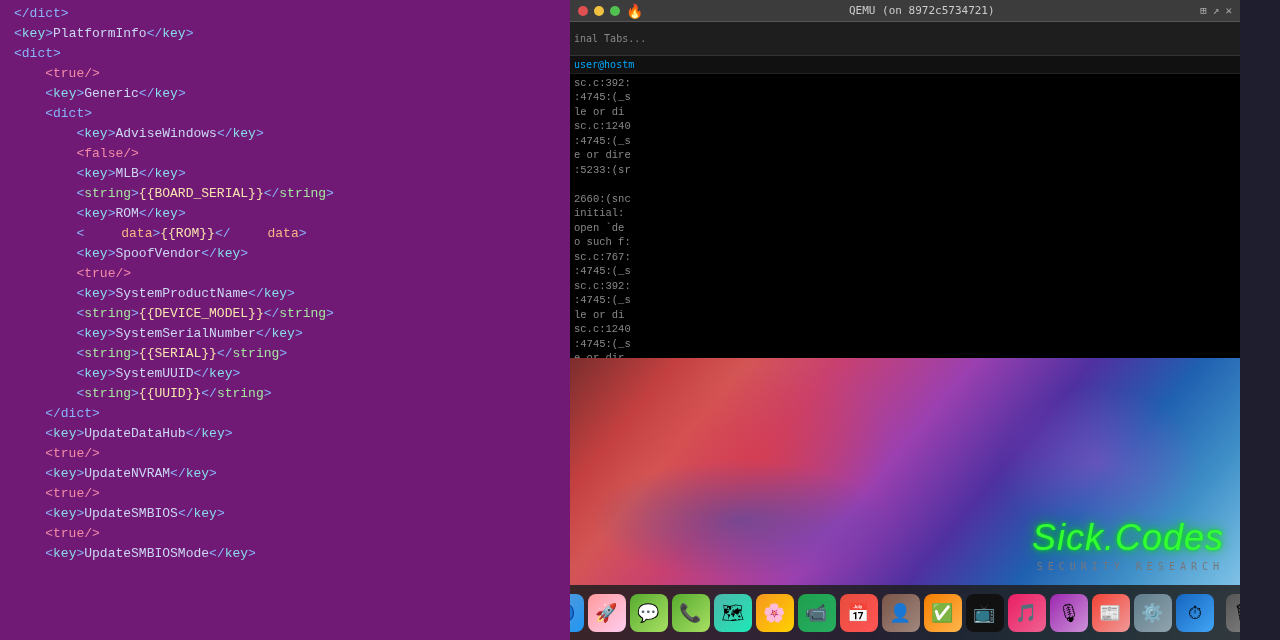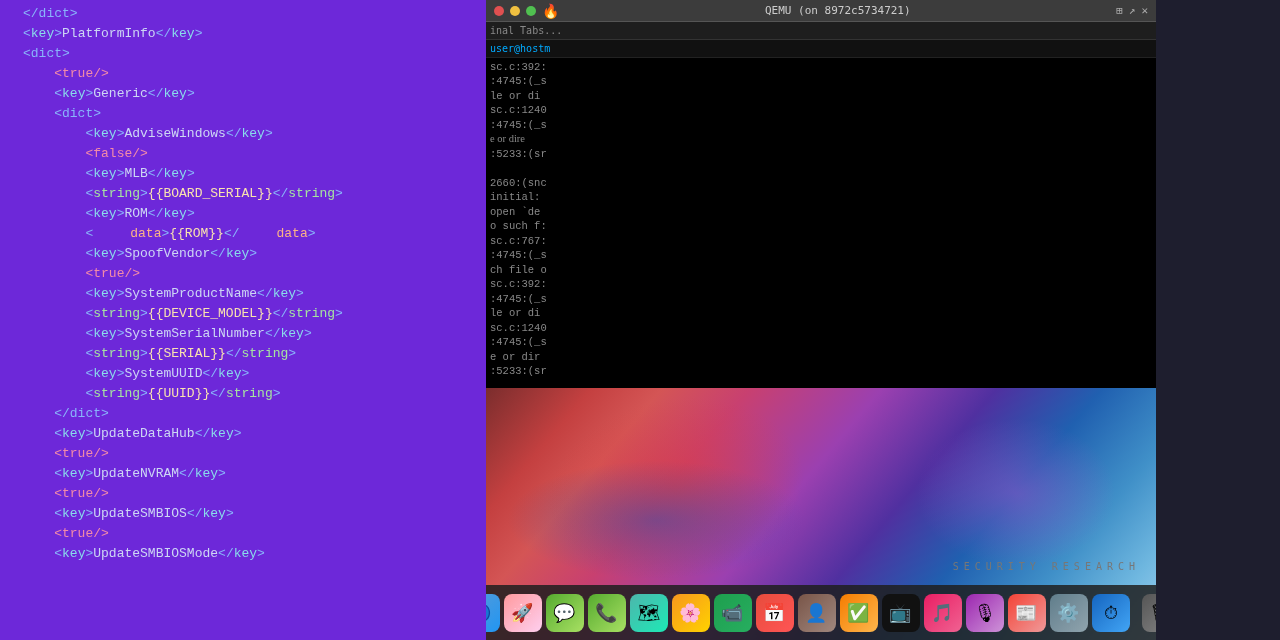--- a/index.html
+++ b/index.html
@@ -7,25 +7,25 @@
       width: 1280px;
       height: 640px;
       overflow: hidden;
       display: flex;
       font-family: monospace;
       background: #1e1e2e;
     }
 
     
     #left-panel {
-      width: 486px;
+      width: 570px;
       height: 640px;
-      background: #6d28d9;
+      background: #701a75;
       overflow: hidden;
-      padding: 4px 11px;
+      padding: 4px 2px;
       font-size: 13.5px;
       line-height: 1.55;
       color: #cdd6f4;
     }
 
     .code-line {
       padding: 0 8px 0 12px;
       white-space: pre;
       font-family: 'Courier New', Courier, monospace;
       font-size: 13px;
@@ -187,44 +187,43 @@
     <span class="title-text">QEMU (on 8972c5734721)</span>
 
     <div style="display:flex;gap:6px;margin-left:auto;">
       <span style="color:#aaa;font-size:11px;">⊞</span>
       <span style="color:#aaa;font-size:11px;">↗</span>
       <span style="color:#aaa;font-size:11px;">✕</span>
     </div>
   </div>
 
 
-  <div style="background:#1e1e1e; height:18px; display:flex; align-items:center; padding:0 4px; flex-shrink:0; border-bottom:1px solid #333;">
+  <div style="background:#1e1e1e; height:34px; display:flex; align-items:center; padding:0 4px; flex-shrink:0; border-bottom:1px solid #333;">
     <span style="color:#888;font-size:10px;">inal Tabs...</span>
   </div>
   <div style="background:#111; height:18px; display:flex; align-items:center; padding:0 4px; flex-shrink:0; border-bottom:1px solid #222;">
     <span style="color:#0af;font-size:10px;text-align:center;">user@hostm</span>
   </div>
 
-  <div id="terminal-overlay" style="height:330px; overflow:hidden; background:#000; padding:2px 4px;">
+  <div id="terminal-overlay" style="height:284px; overflow:hidden; background:#000; padding:2px 4px;">
     <div style="color:#0af;font-size:10.5px;font-family:'Courier New',monospace;line-height:1.38;">
       <div><span style="color:#888;">sc.c:392:</span></div>
       <div><span style="color:#888;">:4745:(_s</span></div>
       <div><span style="color:#888;">le or di</span></div>
       <div><span style="color:#888;">sc.c:1240</span></div>
       <div><span style="color:#888;">:4745:(_s</span></div>
-      <div><span style="color:#888;font-family:Liberation Serif, serif;">e or dire</span></div>
+      <div><span style="color:#888;">e or dire</span></div>
       <div><span style="color:#888;">:5233:(sr</span></div>
       <div>&nbsp;</div>
       <div><span style="color:#888;">2660:(snc</span></div>
       <div><span style="color:#888;">initial:</span></div>
       <div><span style="color:#888;text-align:center;">open `de</span></div>
       <div><span style="color:#888;">o such f:</span></div>
       <div><span style="color:#888;">sc.c:767:</span></div>
       <div><span style="color:#888;">:4745:(_s</span></div>
-      <div><span style="color:#888;">ch file o</span></div>
       <div><span style="color:#888;">sc.c:392:</span></div>
       <div><span style="color:#888;">:4745:(_s</span></div>
       <div><span style="color:#888;">le or di</span></div>
       <div><span style="color:#888;">sc.c:1240</span></div>
       <div><span style="color:#888;">:4745:(_s</span></div>
       <div><span style="color:#888;">e or dir</span></div>
       <div><span style="color:#888;">:5233:(sr</span></div>
       <div>&nbsp;</div>
 
     </div>
@@ -232,20 +231,21 @@
 
   <div id="desktop-area" style="flex:1; position:relative; overflow:hidden; min-height:0;">
 
     <div style="position:absolute;inset:0;background:linear-gradient(130deg,#7b2d2d 0%,#c44040 12%,#d45555 20%,#c84070 30%,#9b40b0 45%,#5030a0 58%,#2060b0 70%,#4090c8 82%,#70b8e0 92%,#a0d0f0 100%);"></div>
 
     <div style="position:absolute;top:10px;left:60px;width:260px;height:180px;background:radial-gradient(ellipse,rgba(220,60,60,0.55) 0%,transparent 70%);border-radius:50%;transform:rotate(-10deg);"></div>
     <div style="position:absolute;top:30px;right:40px;width:200px;height:150px;background:radial-gradient(ellipse,rgba(190,80,210,0.4) 0%,transparent 70%);border-radius:50%;"></div>
     <div style="position:absolute;bottom:60px;left:20px;width:300px;height:120px;background:radial-gradient(ellipse,rgba(30,80,180,0.45) 0%,transparent 70%);border-radius:50%;"></div>
 
     <div id="branding" style="position:absolute;bottom:60px;right:0;padding:8px 16px;text-align:right;">
+      <div style="font-family:Impact,'Arial Black',sans-serif;font-size:36px;color:#33ff33;text-shadow:0 0 14px #00cc00,0 0 4px #00ee00;font-style:italic;letter-spacing:1px;">Sick.Codes</div>
       <div style="font-size:10px;color:#777;letter-spacing:5px;text-transform:uppercase;margin-top:2px;">SECURITY RESEARCH</div>
     </div>
 
     <div id="dock">
 
       <div class="dock-icon" style="background:linear-gradient(135deg,#5b9bd5,#2196f3);" title="Finder">
         <span style="font-size:18px;">🔵</span>
       </div>
       <div class="dock-icon" style="background:linear-gradient(135deg,#ff9a9e,#fecfef);" title="Launchpad">
         <span style="font-size:18px;">🚀</span>

